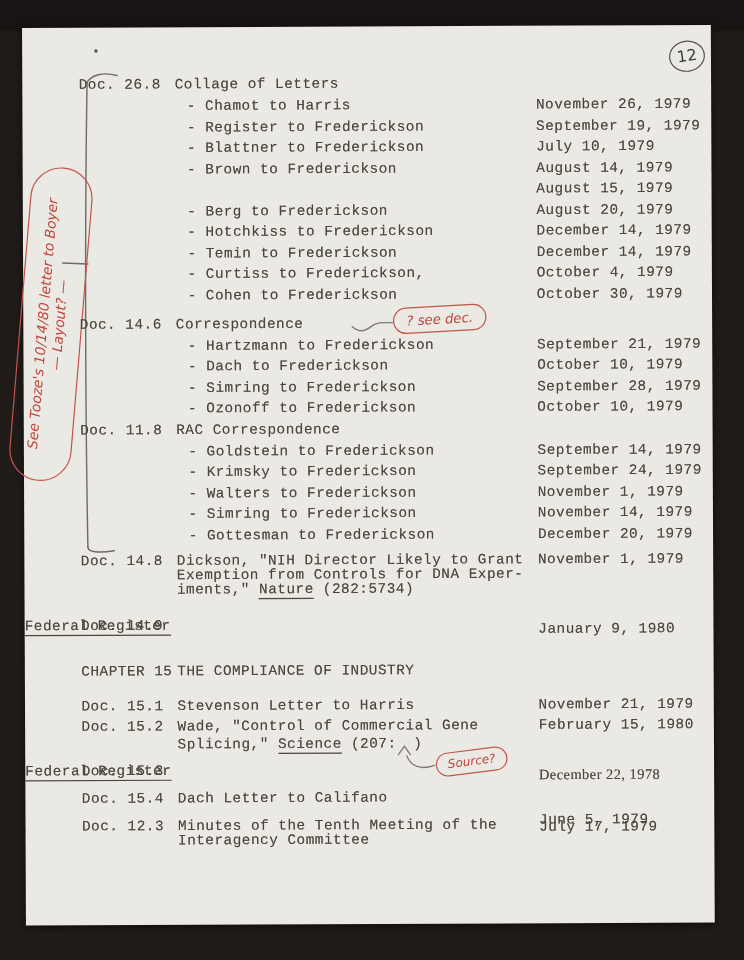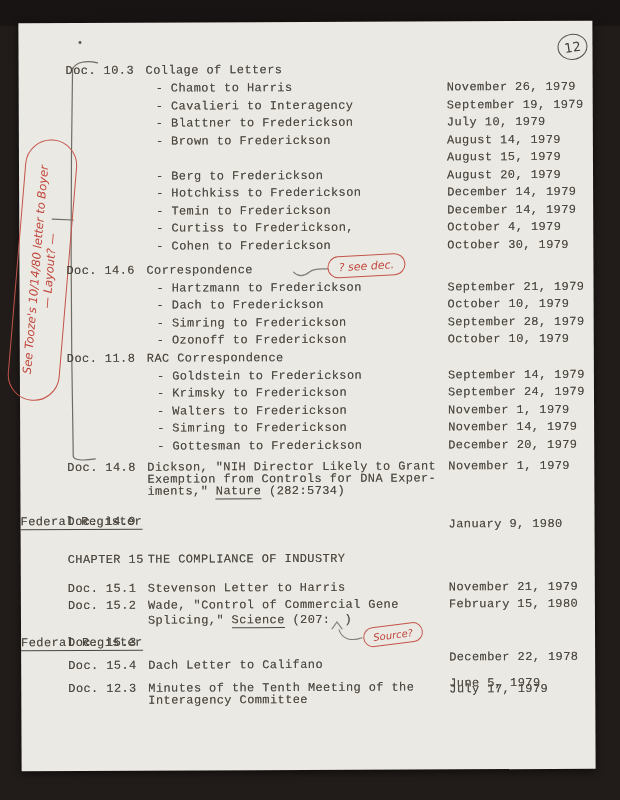--- a/index.html
+++ b/index.html
@@ -81,29 +81,29 @@
 
   <div class="oval oval-seedoc hand red">
     <span>? see dec.</span>
   </div>
 
   <div class="oval oval-source hand red">
     <span>Source?</span>
   </div>
 
   <div class="r typed" style="top:41px">
-    <span class="doc">Doc. 10.3</span>
+    <span class="doc">Doc. 26.8</span>
     <span class="tt">Collage of Letters</span>
   </div>
   <div class="r typed" style="top:59px">
       <span class="sub">- Chamot to Harris</span>
       <span class="dt">November 26, 1979</span>
     </div>
   <div class="r typed" style="top:77px">
-      <span class="sub">- Cavalieri to Interagency</span>
+      <span class="sub">- Register to Frederickson</span>
       <span class="dt">September 19, 1979</span>
     </div>
   <div class="r typed" style="top:94px">
       <span class="sub">- Blattner to Frederickson</span>
       <span class="dt">July 10, 1979</span>
     </div>
   <div class="r typed" style="top:112px">
       <span class="sub">- Brown to Frederickson</span>
       <span class="dt">August 14, 1979</span>
     </div>
@@ -211,21 +211,21 @@
     <span class="tt">Wade, "Control of Commercial Gene</span>
     <span class="dt">February 15, 1980</span>
   </div>
   <div class="r typed" style="top:591px">
     <span class="tt"><span class="seg">Splicing," </span><span class="seg u">Science</span><span class="seg"> (207:</span><span class="gap"></span><span class="seg">)</span></span>
   </div>
 
   <div class="r typed" style="top:613px">
     <span class="doc">Doc. 15.3</span>
     <span class="tt u" style="position:absolute;left:127px;">Federal Register</span>
-    <span class="dt" style="top:16px;">December 22, 1978</span>
+    <span class="dt" style="top:4px;font-family:Liberation Serif, serif;">December 22, 1978</span>
   </div>
 
   <div class="r typed" style="top:636px">
     <span class="doc">Doc. 15.4</span>
     <span class="tt">Dach Letter to Califano</span>
     <span class="dt" style="top:3px;margin-top:16px;">June 5, 1979</span>
   </div>
 
   <div class="r typed" style="top:659px">
     <span class="doc">Doc. 12.3</span>

